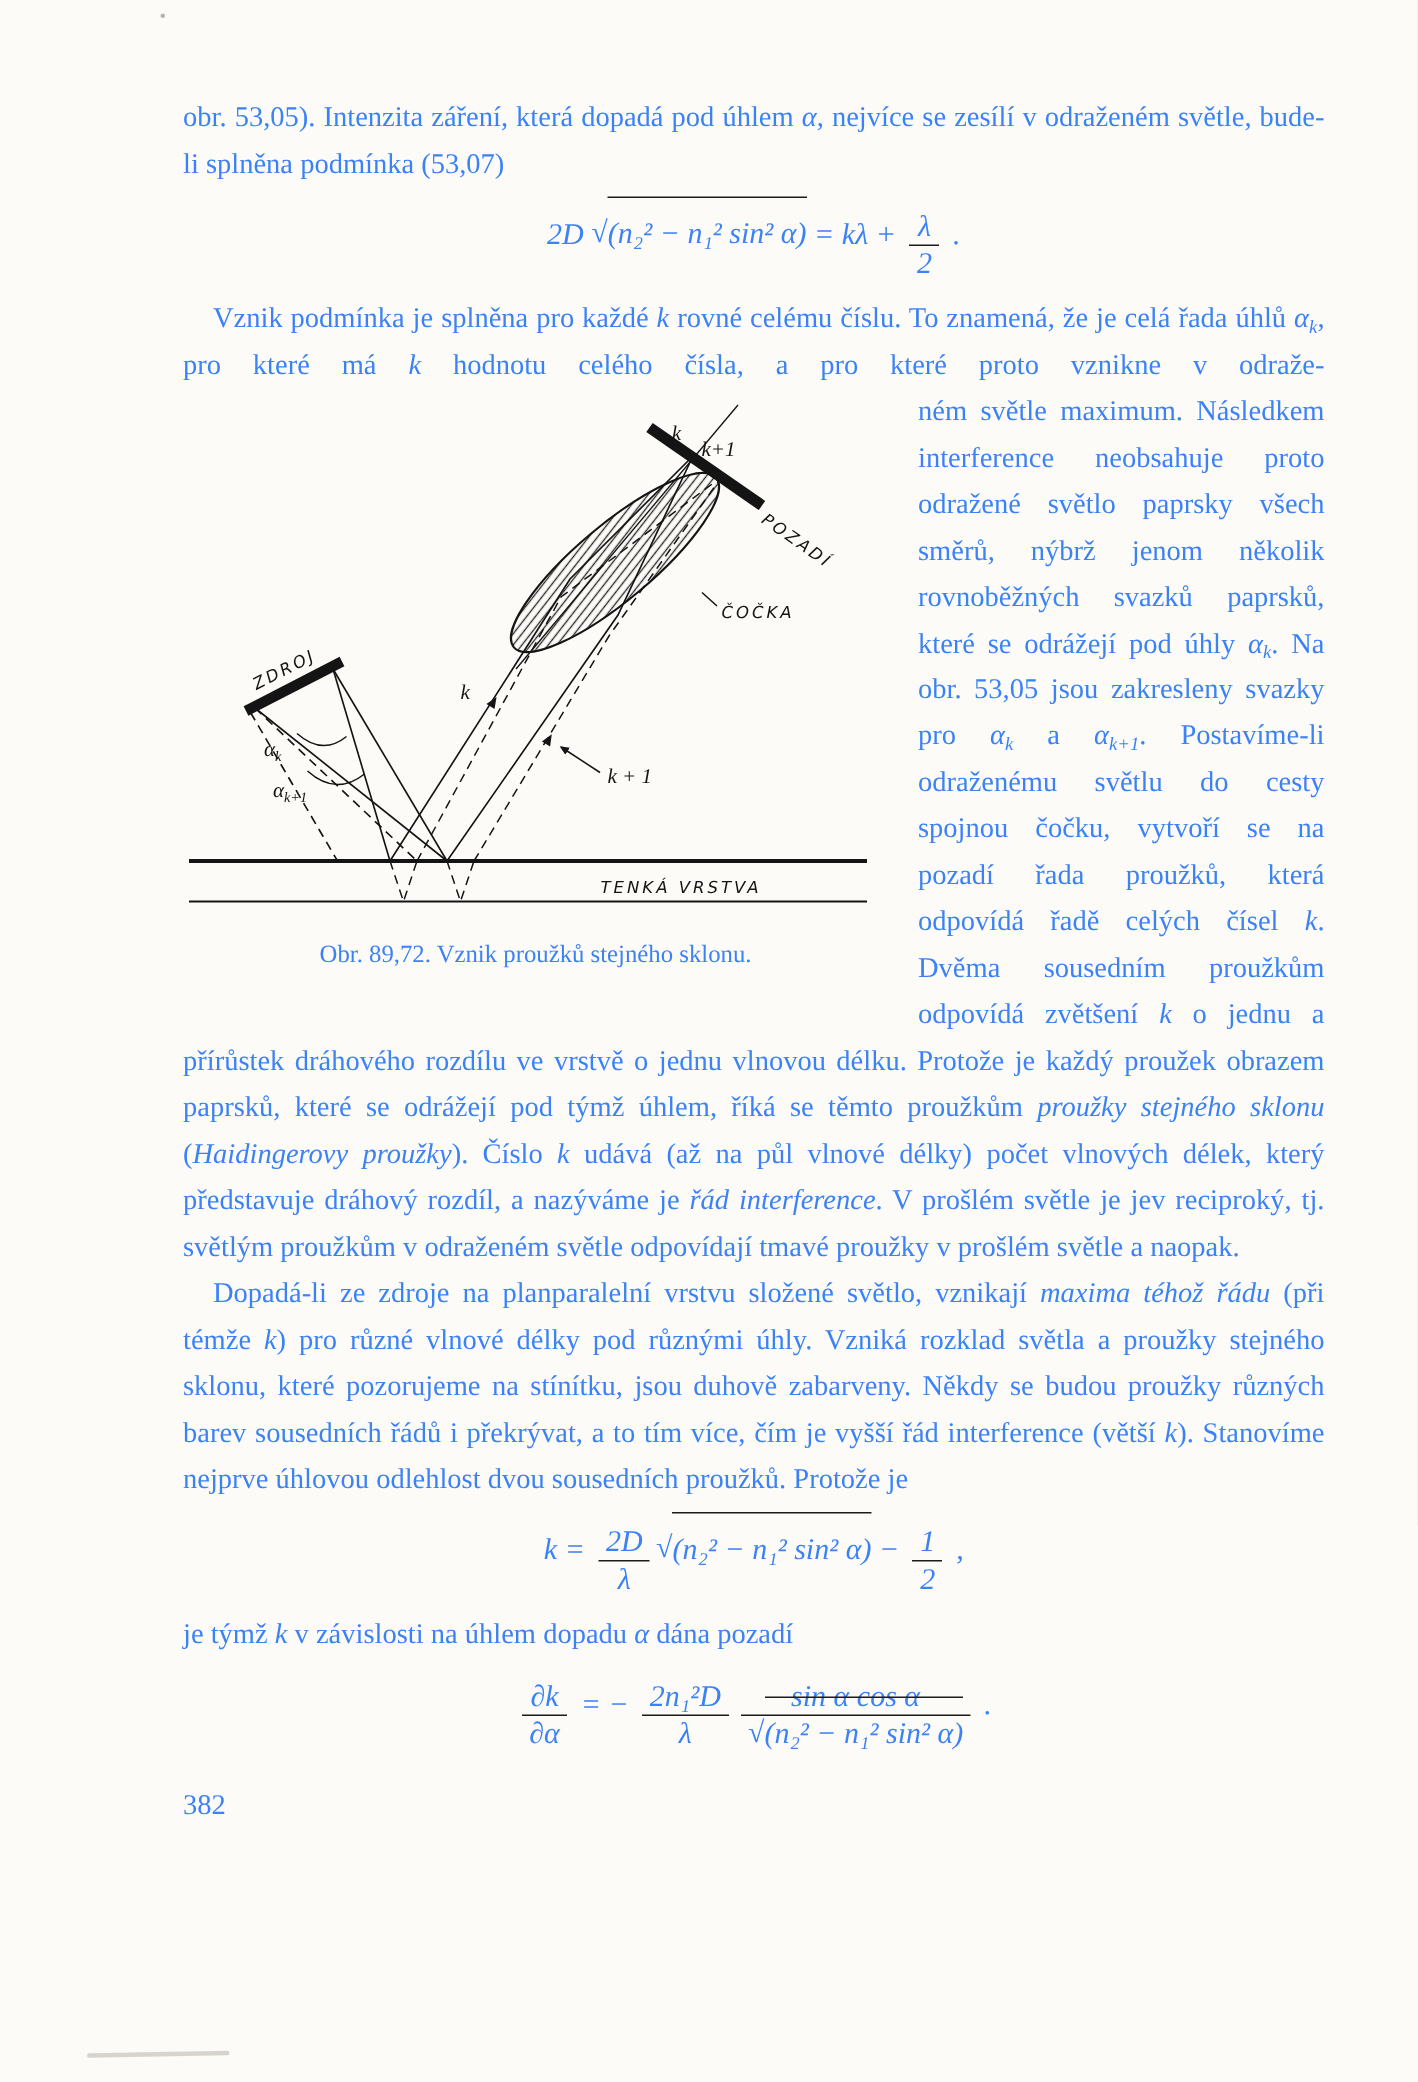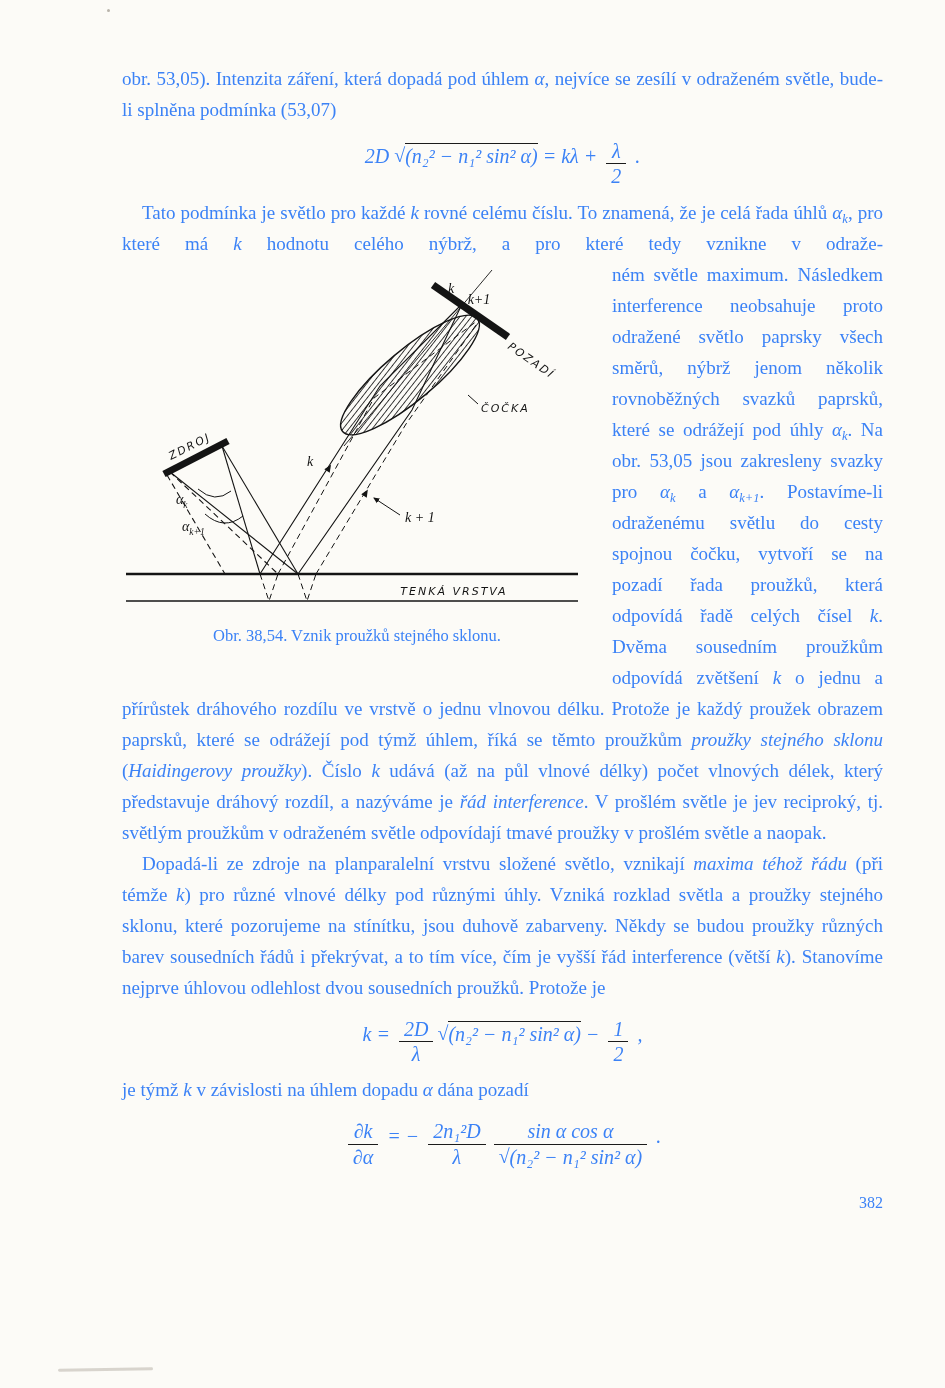--- a/index.html
+++ b/index.html
@@ -13,46 +13,46 @@
   .body-p { font-size:19px; line-height:1.63; text-align:justify; }
   .indent { text-indent:20px; }
   .jlast { text-align-last:justify; }
   .it { font-style:italic; }
   .ss { font-size:0.66em; vertical-align:-0.3em; }
   .formula { text-align:center; font-style:italic; font-size:20px; margin:14px 0 10px; }
   .formula .frac { display:inline-block; vertical-align:-1.0em; text-align:center; line-height:1.12; margin:0 4px; }
   .formula .num { display:block; border-bottom:1.4px solid #1b1b1b; padding:0 5px 1px; }
   .formula .den { display:block; padding:1px 5px 0; }
   .radsign { font-style:normal; display:inline-block; transform:translateY(-1px); }
-  .radicand { border-top:1.4px solid #1b1b1b; padding-top:1px; }
+  .radicand { border-top:1.4px solid #1b1b1b; padding-top:13px; }
   .fig { float:left; width:470px; margin:8px 20px 36px 0; }
   .fig svg { display:block; }
   .caption { text-align:center; font-size:16.5px; margin-top:13px; }
-  .page-number { font-size:16px; margin-top:26px;text-align:right; }
+  .page-number { font-size:19px; margin-top:26px; }
   .svg-label { font-family:"DejaVu Sans", sans-serif; font-size:11px; font-style:italic; letter-spacing:2px; fill:#141414; }
   .svg-math { font-family:"Liberation Serif", serif; font-style:italic; font-size:14px; fill:#141414; }
   .svg-sub { font-size:9.5px; }
   .artifact { position:absolute; background:#b9b4ab; border-radius:2px; }
 </style>
 </head>
 <body>
 
 <div class="page">
   <div class="artifact" style="left:107px; top:9px; width:3px; height:3px;"></div>
   <div class="artifact" style="left:58px; top:1368px; width:95px; height:3px; opacity:.55; transform:rotate(-1deg);"></div>
 
   <div class="content">
 
     <p class="body-p"><span>obr. 53,05). Intenzita záření, která dopadá pod úhlem </span><span class="it">α</span><span>, nejvíce se zesílí v odraženém světle, bude-li splněna podmínka (53,07)</span></p>
 
     <div class="formula">
       <span>2D </span><span class="radsign">√</span><span class="radicand">(n₂² − n₁² sin² α)</span><span> = kλ + </span><span class="frac"><span class="num">λ</span><span class="den">2</span></span><span> .</span>
     </div>
 
-    <p class="body-p indent jlast"><span>Tato podmínka je světlo pro každé </span><span class="it">k</span><span> rovné celému číslu. To znamená, že je celá řada úhlů </span><span class="it">α</span><span class="it ss">k</span><span>, pro které má </span><span class="it">k</span><span> hodnotu celého nýbrž, a pro které tedy vznikne v odraže-</span></p>
+    <p class="body-p indent jlast"><span>Vznik podmínka je splněna pro každé </span><span class="it">k</span><span> rovné celému číslu. To znamená, že je celá řada úhlů </span><span class="it">α</span><span class="it ss">k</span><span>, pro které má </span><span class="it">k</span><span> hodnotu celého čísla, a pro které proto vznikne v odraže-</span></p>
 
     <figure class="fig">
       <svg viewBox="0 0 460 345" width="460" height="345">
         <defs>
           <pattern id="hatch" width="4.6" height="4.6" patternUnits="userSpaceOnUse" patternTransform="rotate(78)">
             <line x1="2.3" y1="0" x2="2.3" y2="4.6" stroke="#2a2a2a" stroke-width="0.9"></line>
           </pattern>
           <marker id="arrhead" viewBox="0 0 10 10" refX="7.5" refY="5" markerWidth="7" markerHeight="7" orient="auto">
             <path d="M0,1 L9,5 L0,9 z" fill="#141414"></path>
           </marker>
@@ -116,21 +116,21 @@
           <text class="svg-math" x="283" y="254">k + 1</text>
         </g>
 
         <g fill="none" stroke="#141414" stroke-width="1">
           <path d="M 76,221 Q 93,236 109,223"></path>
           <path d="M 83,246 Q 102,263 121,248"></path>
         </g>
         <text class="svg-math" x="54" y="236"><tspan>α</tspan><tspan class="svg-sub" dy="3.5">k</tspan></text>
         <text class="svg-math" x="60" y="263"><tspan>α</tspan><tspan class="svg-sub" dy="3.5">k+1</tspan></text>
       </svg>
-      <figcaption class="caption">Obr. 38,54. Vznik proužků stejného sklonu.</figcaption>
+      <figcaption class="caption">Obr. 89,72. Vznik proužků stejného sklonu.</figcaption>
     </figure>
 
     <p class="body-p"><span>ném světle maximum. Následkem interference neobsahuje proto odražené světlo paprsky všech směrů, nýbrž jenom několik rovnoběžných svazků paprsků, které se odrážejí pod úhly </span><span class="it">α</span><span class="it ss">k</span><span>. Na obr. 53,05 jsou zakresleny svazky pro </span><span class="it">α</span><span class="it ss">k</span><span> a </span><span class="it">α</span><span class="it ss">k+1</span><span>. Postavíme-li odraženému světlu do cesty spojnou čočku, vytvoří se na pozadí řada proužků, která odpovídá řadě celých čísel </span><span class="it">k</span><span>. Dvěma sousedním proužkům odpovídá zvětšení </span><span class="it">k</span><span> o jednu a přírůstek dráhového rozdílu ve vrstvě o jednu vlnovou délku. Protože je každý proužek obrazem paprsků, které se odrážejí pod týmž úhlem, říká se těmto proužkům </span><span class="it">proužky stejného sklonu</span><span> (</span><span class="it">Haidingerovy proužky</span><span>). Číslo </span><span class="it">k</span><span> udává (až na půl vlnové délky) počet vlnových délek, který představuje dráhový rozdíl, a nazýváme je </span><span class="it">řád interference</span><span>. V prošlém světle je jev reciproký, tj. světlým proužkům v odraženém světle odpovídají tmavé proužky v prošlém světle a naopak.</span></p>
 
     <p class="body-p indent"><span>Dopadá-li ze zdroje na planparalelní vrstvu složené světlo, vznikají </span><span class="it">maxima téhož řádu</span><span> (při témže </span><span class="it">k</span><span>) pro různé vlnové délky pod různými úhly. Vzniká rozklad světla a proužky stejného sklonu, které pozorujeme na stínítku, jsou duhově zabarveny. Někdy se budou proužky různých barev sousedních řádů i překrývat, a to tím více, čím je vyšší řád interference (větší </span><span class="it">k</span><span>). Stanovíme nejprve úhlovou odlehlost dvou sousedních proužků. Protože je</span></p>
 
     <div class="formula">
       <span>k = </span><span class="frac"><span class="num">2D</span><span class="den">λ</span></span><span class="radsign">√</span><span class="radicand">(n₂² − n₁² sin² α)</span><span> − </span><span class="frac"><span class="num">1</span><span class="den">2</span></span><span> ,</span>
     </div>
 

